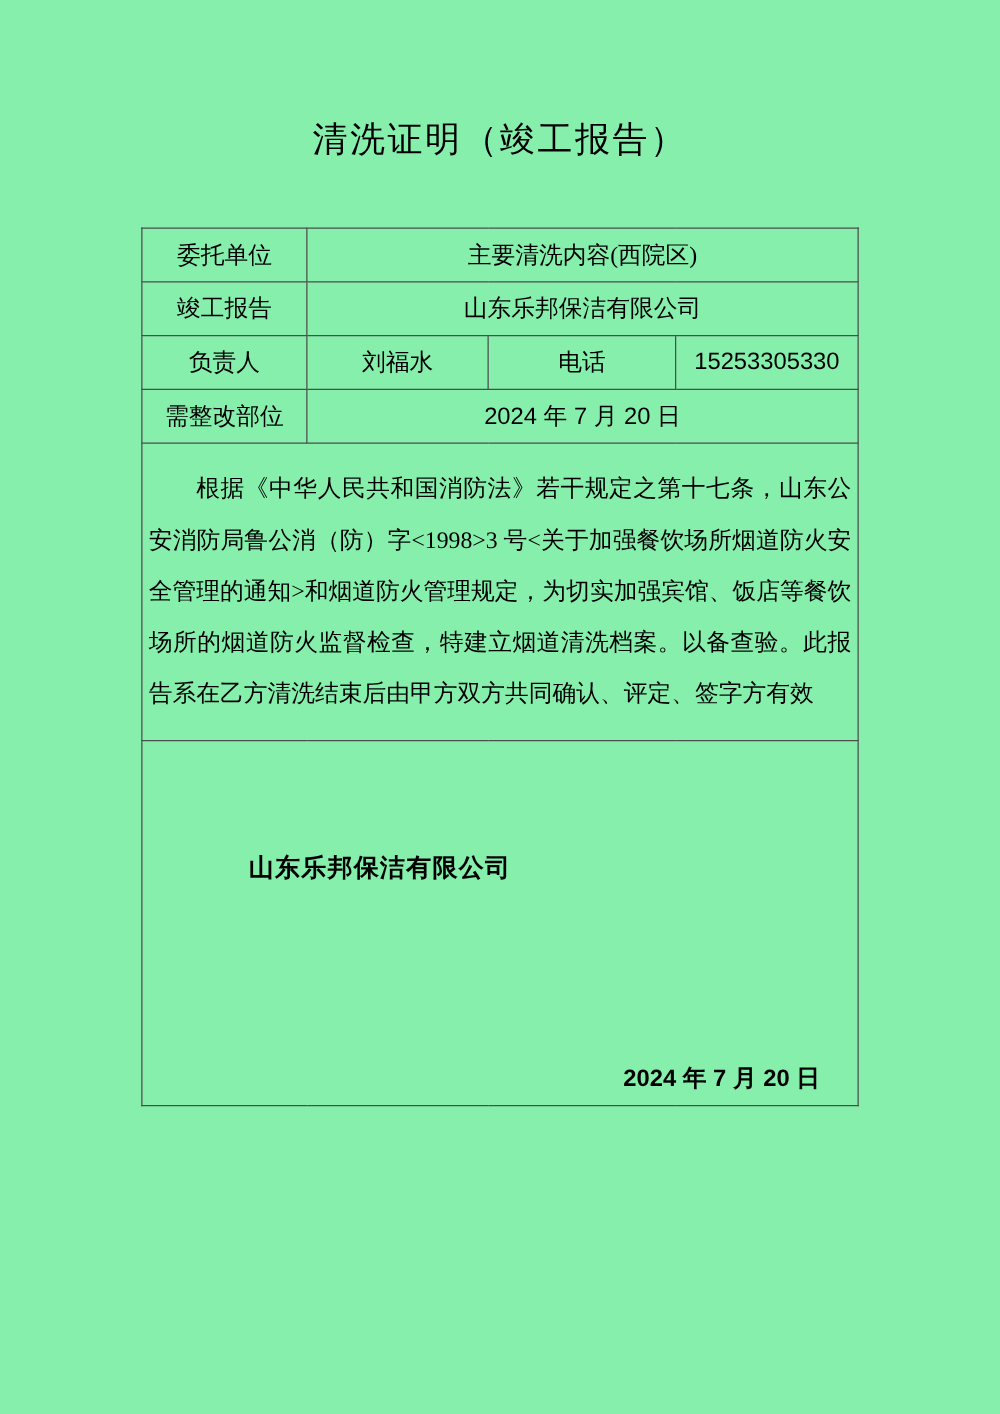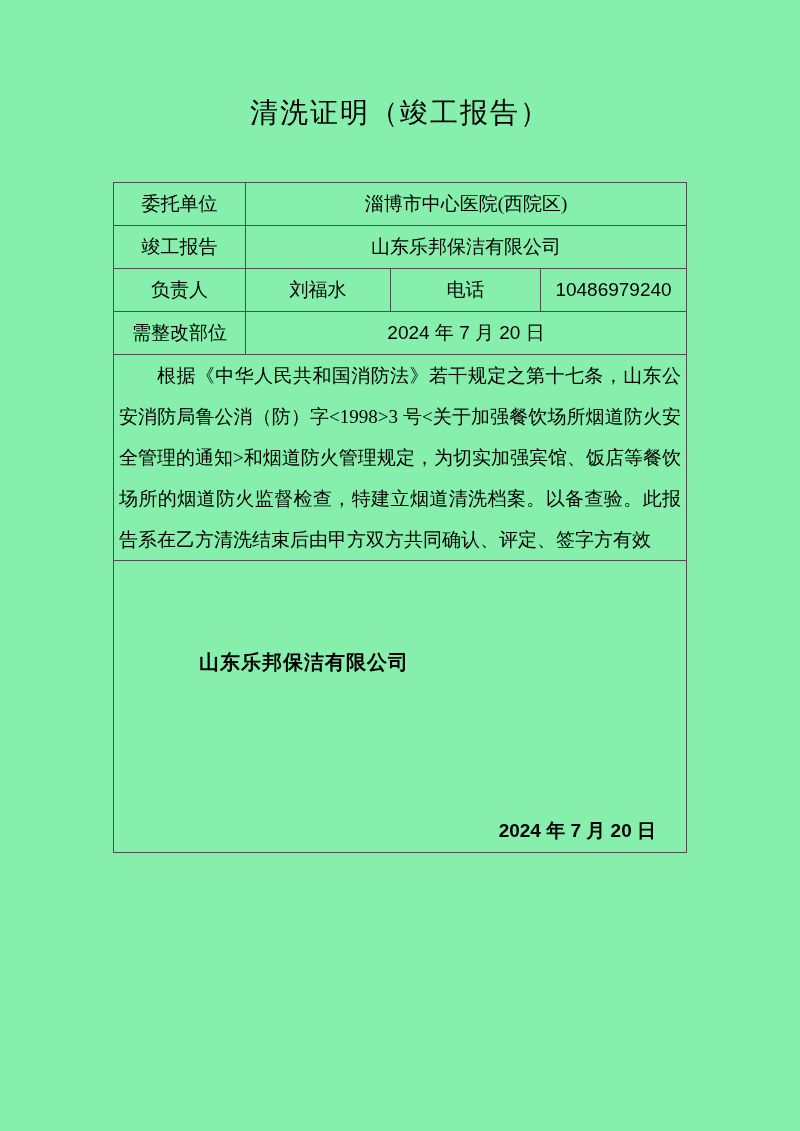--- a/index.html
+++ b/index.html
@@ -52,21 +52,21 @@
   td.phone {
     font-family: "Liberation Sans", "DejaVu Sans", sans-serif;
     font-size: 20px;
   }
   tr.notice-row td {
     height: 205px;
     vertical-align: top;
     text-align: justify;
     text-justify: inter-ideograph;
     line-height: 41px;
-    padding: 0 5px;
+    padding: 16px 5px;
   }
   .notice-text {
     text-indent: 38px;
     font-size: 19px;
   }
   tr.sign-row td {
     height: 291px;
     padding: 0;
     vertical-align: top;
   }
@@ -104,31 +104,31 @@
   <table class="report">
     <colgroup>
       <col style="width:132px">
       <col style="width:145px">
       <col style="width:150px">
       <col style="width:146px">
     </colgroup>
     <tbody>
       <tr class="data-row">
         <td>委托单位</td>
-        <td colspan="3">淄博市中心医院(西院区)</td>
+        <td colspan="3">主要清洗内容(西院区)</td>
       </tr>
       <tr class="data-row">
         <td>竣工报告</td>
         <td colspan="3">山东乐邦保洁有限公司</td>
       </tr>
       <tr class="data-row">
         <td>负责人</td>
         <td>刘福水</td>
         <td>电话</td>
-        <td class="phone">10486979240</td>
+        <td class="phone">15253305330</td>
       </tr>
       <tr class="data-row">
         <td>需整改部位</td>
         <td colspan="3" class="numeric">2024 年 7 月 20 日</td>
       </tr>
       <tr class="notice-row">
         <td colspan="4">
           <div class="notice-text">根据《中华人民共和国消防法》若干规定之第十七条，山东公安消防局鲁公消（防）字&lt;1998&gt;3 号&lt;关于加强餐饮场所烟道防火安全管理的通知&gt;和烟道防火管理规定，为切实加强宾馆、饭店等餐饮场所的烟道防火监督检查，特建立烟道清洗档案。以备查验。此报告系在乙方清洗结束后由甲方双方共同确认、评定、签字方有效</div>
         </td>
       </tr>

